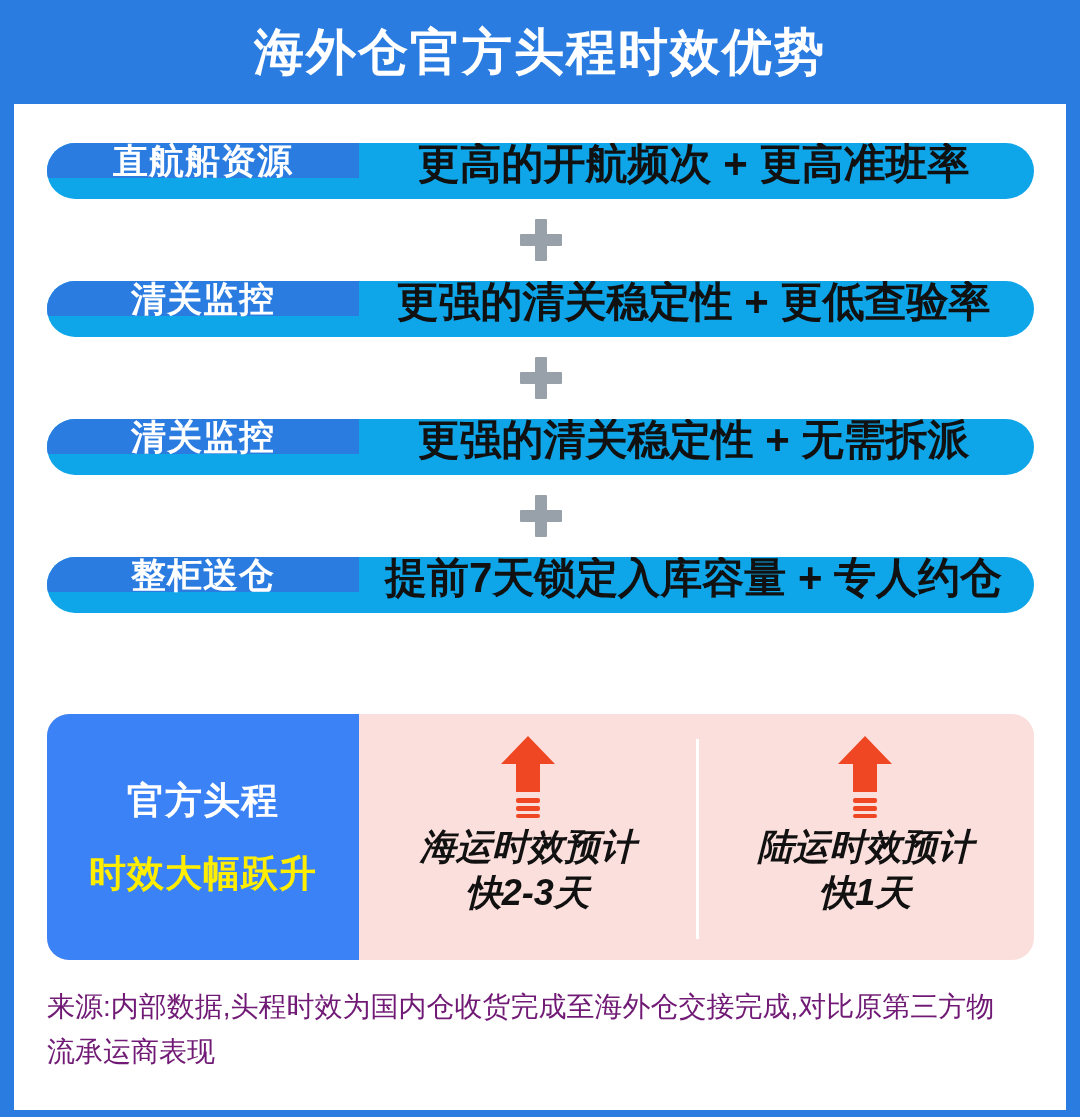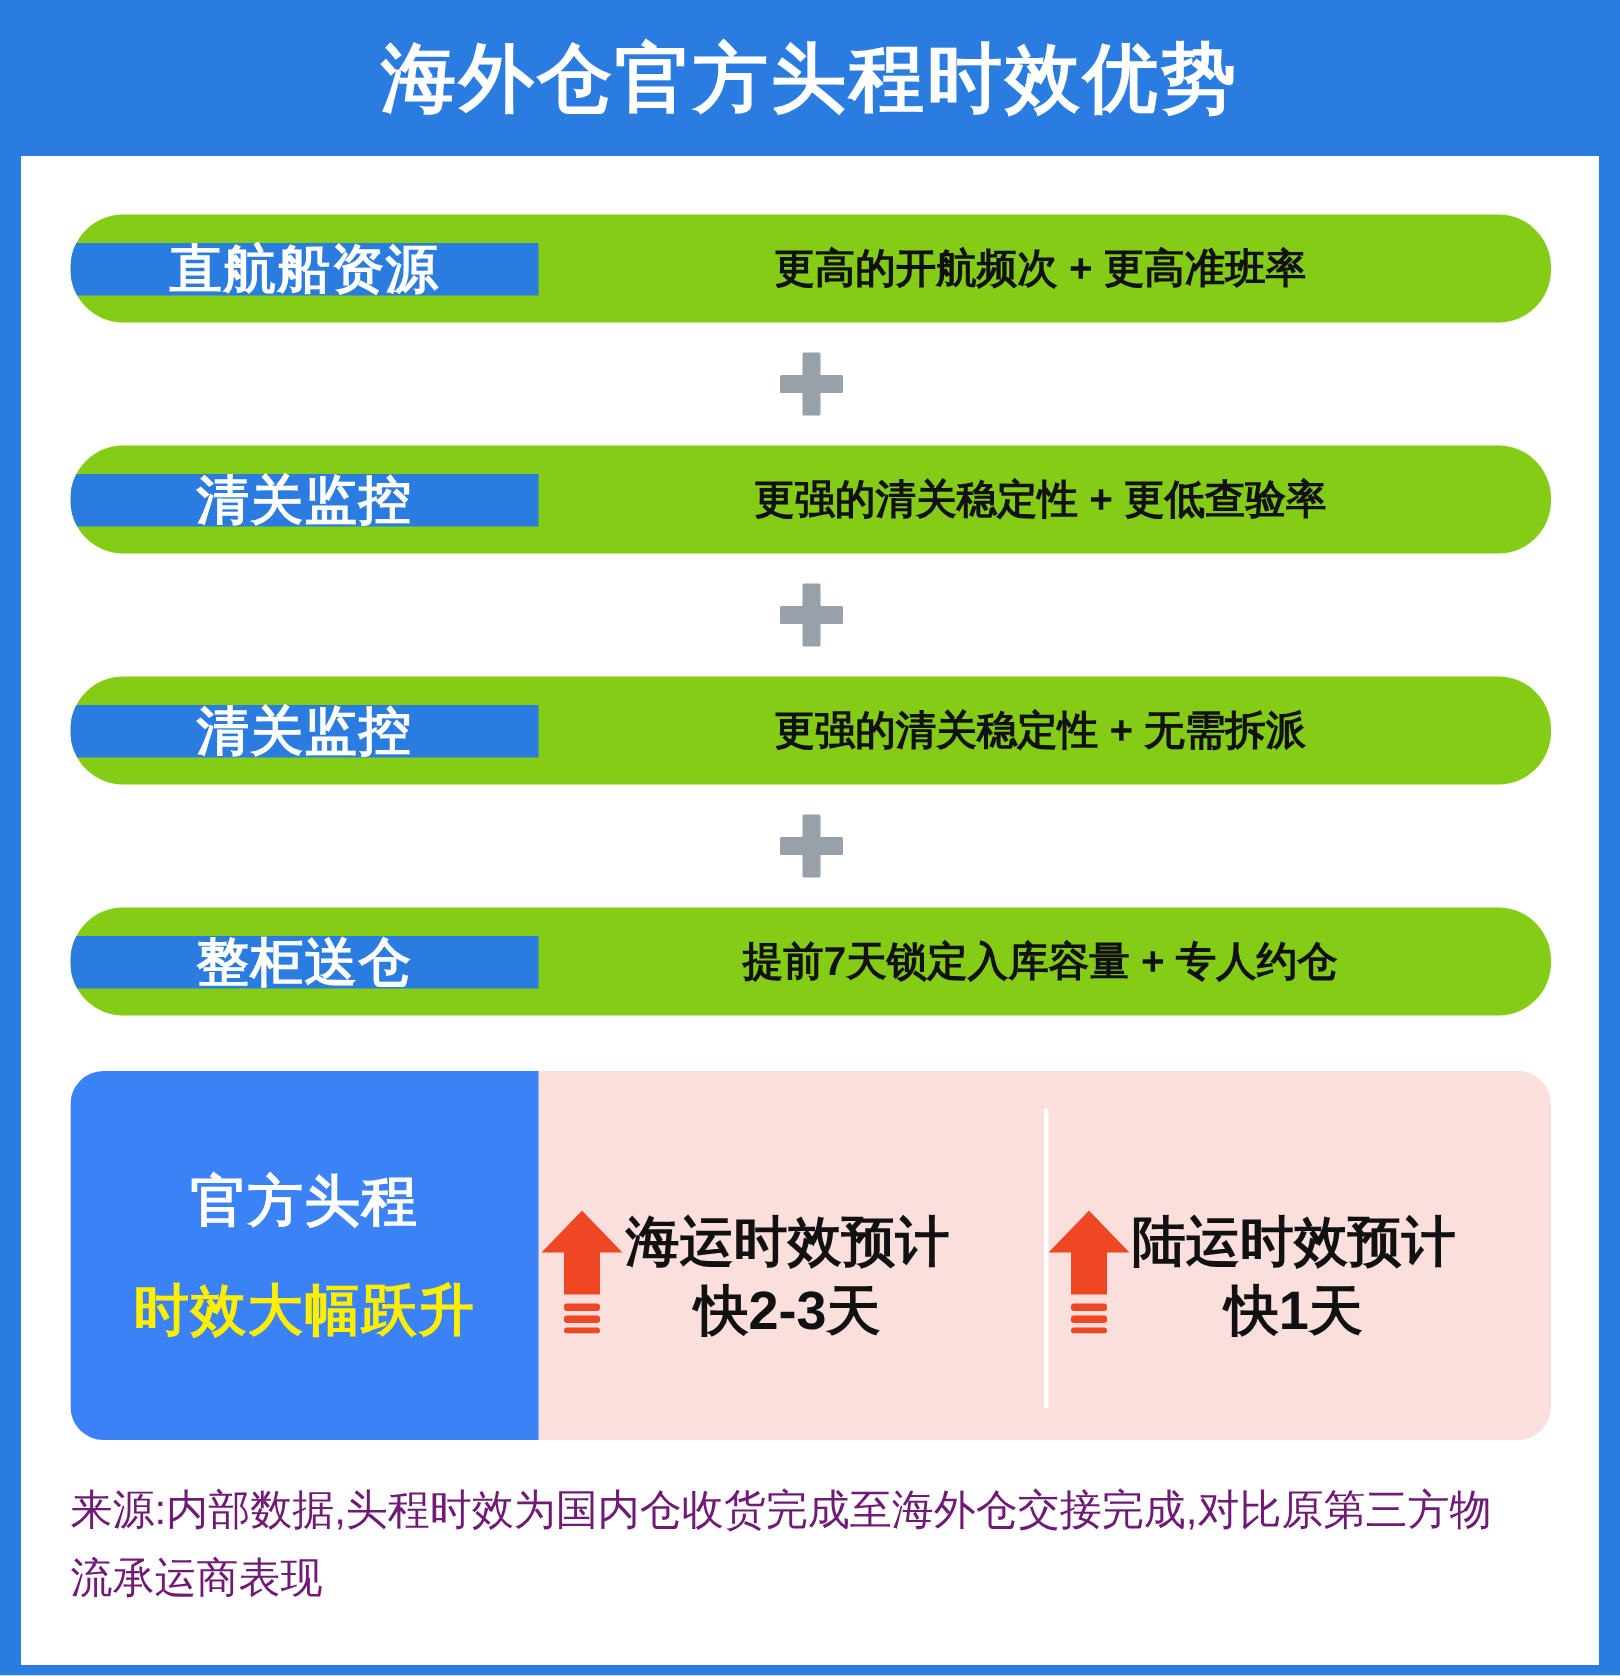--- a/index.html
+++ b/index.html
@@ -52,47 +52,47 @@
 
   
   .rows {
     position: absolute;
     left: 33px;
     top: 39px;
     width: 987px;
   }
   .row {
     position: relative;
-    height: 72px;
+    height: 56px;
     border-radius: 35px;
     overflow: hidden;
-    background: #84cc16;
-    display: flex;
-    align-items: center;
+    background: #0ea5e9;
+    display: flex;
+    align-items: flex-start;
   }
   .row-label {
     width: 312px;
     flex: 0 0 312px;
     background: #2b7ce0;
     color: #ffffff;
     display: flex;
     align-items: center;
     justify-content: center;
     font-size: 35px;
     font-weight: bold;
     letter-spacing: 1px;
     line-height: 1;
   }
   .row-desc {
     flex: 1 1 auto;
     display: flex;
     align-items: center;
     justify-content: center;
     color: #111111;
-    font-size: 27px;
+    font-size: 42px;
     font-weight: bold;
     letter-spacing: 0px;
     line-height: 1;
     padding-right: 6px;
   }
 
   
   .plus-wrap {
     height: 82px;
     display: flex;
@@ -164,23 +164,25 @@
   }
   .hl-cols {
     flex: 1 1 auto;
     display: flex;
     align-items: stretch;
     position: relative;
   }
   .hl-col {
     flex: 1 1 0;
     display: flex;
+    flex-direction: column;
     align-items: center;
     justify-content: flex-start;
     padding-top: 22px;
+    font-style: italic;
   }
   .hl-divider {
     position: absolute;
     left: 50%;
     top: 25px;
     width: 3px;
     height: 200px;
     background: #ffffff;
     transform: translateX(-1px);
   }

